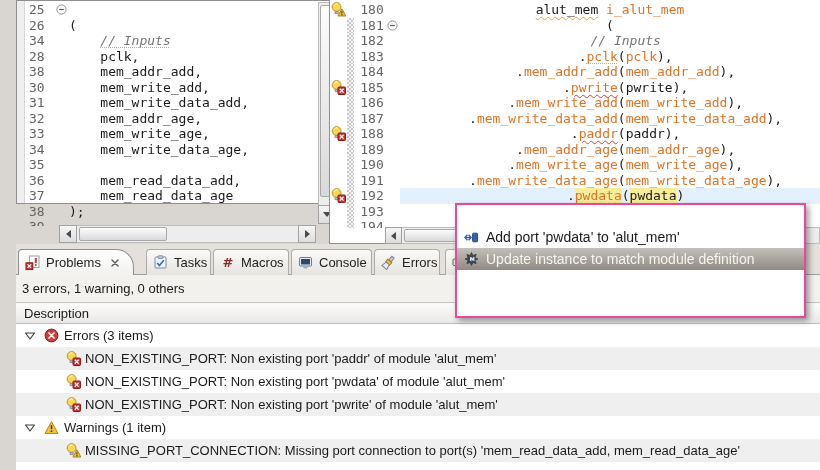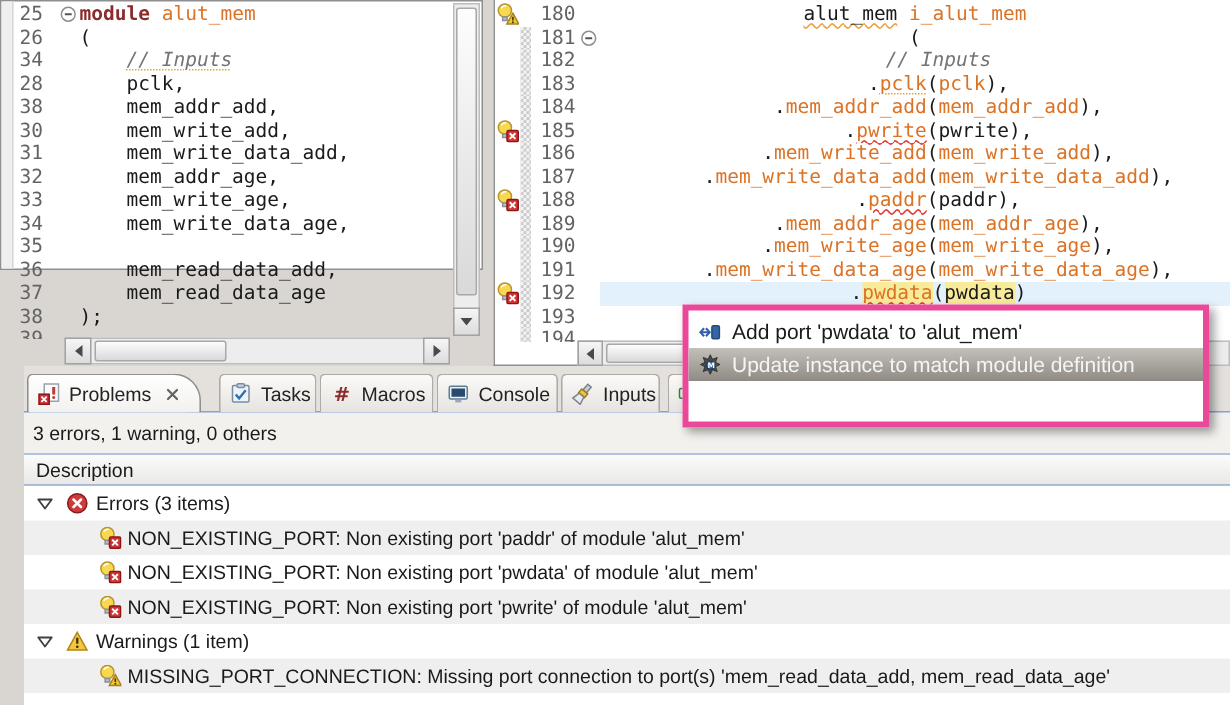--- a/index.html
+++ b/index.html
@@ -1,21 +1,21 @@
 <!DOCTYPE html>
 <html style="--c-keyword: #8C2B2B; --c-ident: #DC7224; --c-comment: #747474; --c-error: #E23B32; --c-warnul: #EBA23C; --c-curline: #E3F1FC; --c-occ: #F8EC9A; --c-linenum: #636363; --c-seltext: #F7F5F2;"><head>
 <meta charset="utf-8">
 <style>
   html,body{margin:0;padding:0;}
   body{width:820px;height:470px;position:relative;overflow:hidden;
        background:#d9d6d1;font-family:"Liberation Sans",sans-serif;font-size:13px;color:#1a1a1a;}
   
   .editors{position:absolute;left:0;top:0;width:820px;height:244px;}
   .pane{position:absolute;top:0;background:#fff;box-sizing:border-box;}
-  #left-pane{left:0;width:322px;height:180px;border:1px solid #8f8f8f;}
+  #left-pane{left:16px;width:322px;height:204px;border:1px solid #8f8f8f;}
   #right-pane{left:329px;width:491px;height:244px;border-left:1px solid #8f8f8f;border-bottom:1px solid #8f8f8f;text-align:center;}
   .left-ruler{position:absolute;left:0;top:0;width:7px;height:100%;background:#efefef;border-right:1px solid #d6d6d6;}
   .lines{position:absolute;overflow:hidden;}
   #left-lines{left:8px;top:1px;right:21px;height:224px;}
   #right-lines{left:0;top:2px;right:0;height:226px;}
   .line{display:flex;height:15.5px;line-height:15.5px;font-family:"DejaVu Sans Mono",monospace;font-size:13px;white-space:pre;}
   .c-ln{flex:none;color:var(--c-linenum);}
   #left-lines .c-ln{width:27px;padding-left:4px;}
   #right-lines .c-ln{width:30px;padding-left:3px;}
   .c-fold{flex:none;width:13px;position:relative;}
@@ -62,38 +62,38 @@
               display:flex;align-items:center;padding-left:8px;}
   #tree{position:absolute;left:0;top:49px;width:820px;height:180px;background:#fff;overflow:hidden;}
   .trow{height:23px;display:flex;align-items:center;}
   .trow.stripe{background:#efefef;text-align:center;}
   .twistie{width:12px;margin-left:8px;display:flex;}
   .cat-icn{margin-left:8px;display:flex;}
   .cat-lbl{margin-left:5px;}
   .item-icn{margin-left:50px;display:flex;}
   .item-lbl{margin-left:4px;}
   
-  #popup{position:absolute;left:455px;top:203px;width:351px;height:82px;background:#fff;
-         border:4px solid #ec4899;box-sizing:border-box;box-shadow:3px 3px 6px rgba(0,0,0,.38);z-index:100;padding-top:3px;}
+  #popup{position:absolute;left:455px;top:203px;width:351px;height:115px;background:#fff;
+         border:2px solid #ec4899;box-sizing:border-box;box-shadow:3px 3px 6px rgba(0,0,0,.38);z-index:100;padding-top:21px;}
   .mitem{height:22px;display:flex;align-items:center;padding-left:7px;font-size:14px;color:#1a1a1a;}
   .mitem.sel{background:linear-gradient(#c3bfb9,#8f8a84);color:var(--c-seltext);}
   .mitem .micn{display:flex;width:16px;}
   .mitem .mlbl{margin-left:6px;white-space:nowrap;}
 </style>
 </head>
 <body>
 
 <div class="editors">
   <div class="pane" id="left-pane">
     <div class="left-ruler"></div>
     <div class="lines" id="left-lines">
         <div class="line"><span class="c-ln">25</span><span class="c-fold"><span style="display: flex;"><svg width="11" height="11" viewBox="0 0 11 11">
                 <circle cx="5.5" cy="5.5" r="4.6" fill="#fff" stroke="#8f8f8f"></circle>
                 <path d="M3.2 5.5h4.6" stroke="#555" stroke-width="1.2"></path>
-              </svg></span></span><span class="txt"><span class="s-kw">module</span><span class="s-pl"> </span><span class="s-or">alut_mem</span></span></div>
+              </svg></span></span></div>
         <div class="line"><span class="c-ln">26</span><span class="c-fold"></span><span class="txt"><span class="s-pl">(</span></span></div>
         <div class="line"><span class="c-ln">34</span><span class="c-fold"></span><span class="txt"><span class="s-pl">    </span><span class="s-cmsp">// Inputs</span></span></div>
         <div class="line"><span class="c-ln">28</span><span class="c-fold"></span><span class="txt"><span class="s-pl">    pclk,</span></span></div>
         <div class="line"><span class="c-ln">38</span><span class="c-fold"></span><span class="txt"><span class="s-pl">    mem_addr_add,</span></span></div>
         <div class="line"><span class="c-ln">30</span><span class="c-fold"></span><span class="txt"><span class="s-pl">    mem_write_add,</span></span></div>
         <div class="line"><span class="c-ln">31</span><span class="c-fold"></span><span class="txt"><span class="s-pl">    mem_write_data_add,</span></span></div>
         <div class="line"><span class="c-ln">32</span><span class="c-fold"></span><span class="txt"><span class="s-pl">    mem_addr_age,</span></span></div>
         <div class="line"><span class="c-ln">33</span><span class="c-fold"></span><span class="txt"><span class="s-pl">    mem_write_age,</span></span></div>
         <div class="line"><span class="c-ln">34</span><span class="c-fold"></span><span class="txt"><span class="s-pl">    mem_write_data_age,</span></span></div>
         <div class="line"><span class="c-ln">35</span><span class="c-fold"></span><span class="txt"></span></div>
@@ -224,21 +224,21 @@
       <div class="tab" style="left: 358px; width: 66px;">
         <span style="display: flex;">
           <svg width="15" height="15" viewBox="0 0 15 15">
             <g transform="rotate(40 7.5 7.5)">
               <rect x="6" y="0.5" width="3" height="5" fill="#c9cfd6" stroke="#7c838c"></rect>
               <rect x="4.9" y="5.5" width="5.2" height="3.2" fill="#f0c63c" stroke="#9c7d1d"></rect>
               <path d="M5.5 8.7L4.3 14h6.4L9.5 8.7z" fill="#e8ebef" stroke="#7c838c"></path>
             </g>
           </svg>
         </span>
-        <span class="lbl">Inputs</span>
+        <span class="lbl">Errors</span>
       </div>
       <div class="tab" style="left: 429px; width: 26px;">
         <span style="display: flex;">
           <svg width="15" height="15" viewBox="0 0 15 15">
             <rect x="1" y="4" width="9" height="6.5" rx="1" fill="#e6efe6" stroke="#3c7f3c"></rect>
             <rect x="6.5" y="7.5" width="8" height="5.5" rx="1" fill="#63a063" stroke="#2f6b2f"></rect>
           </svg>
         </span>
       </div>
     </div>

